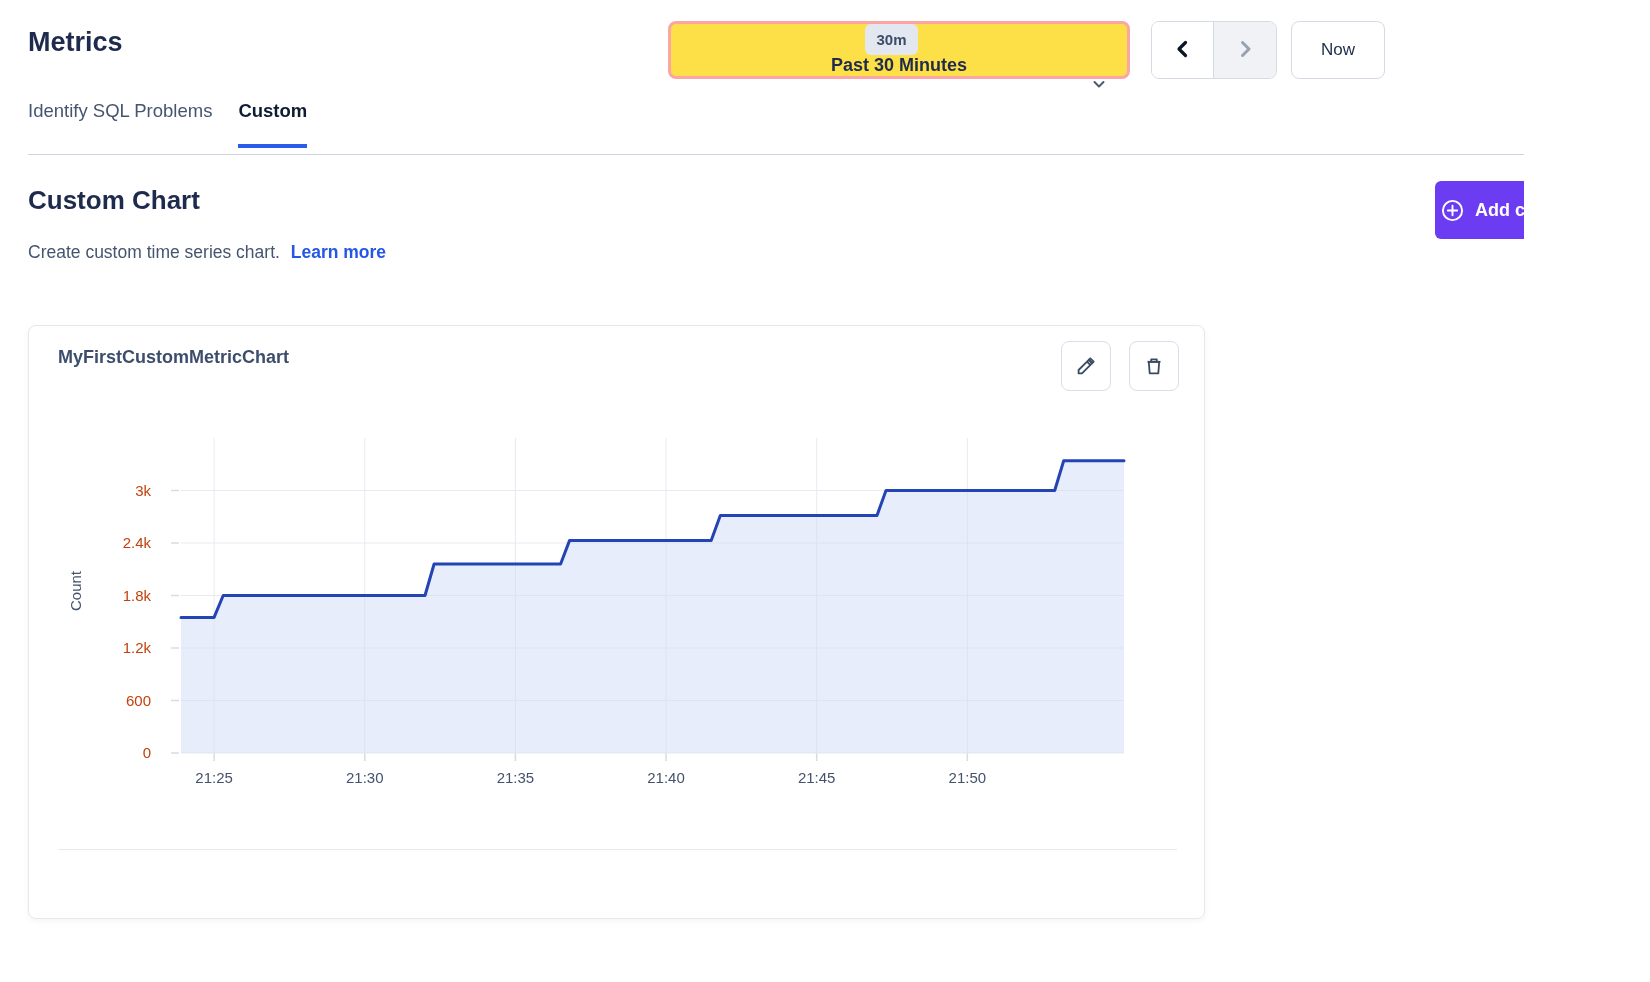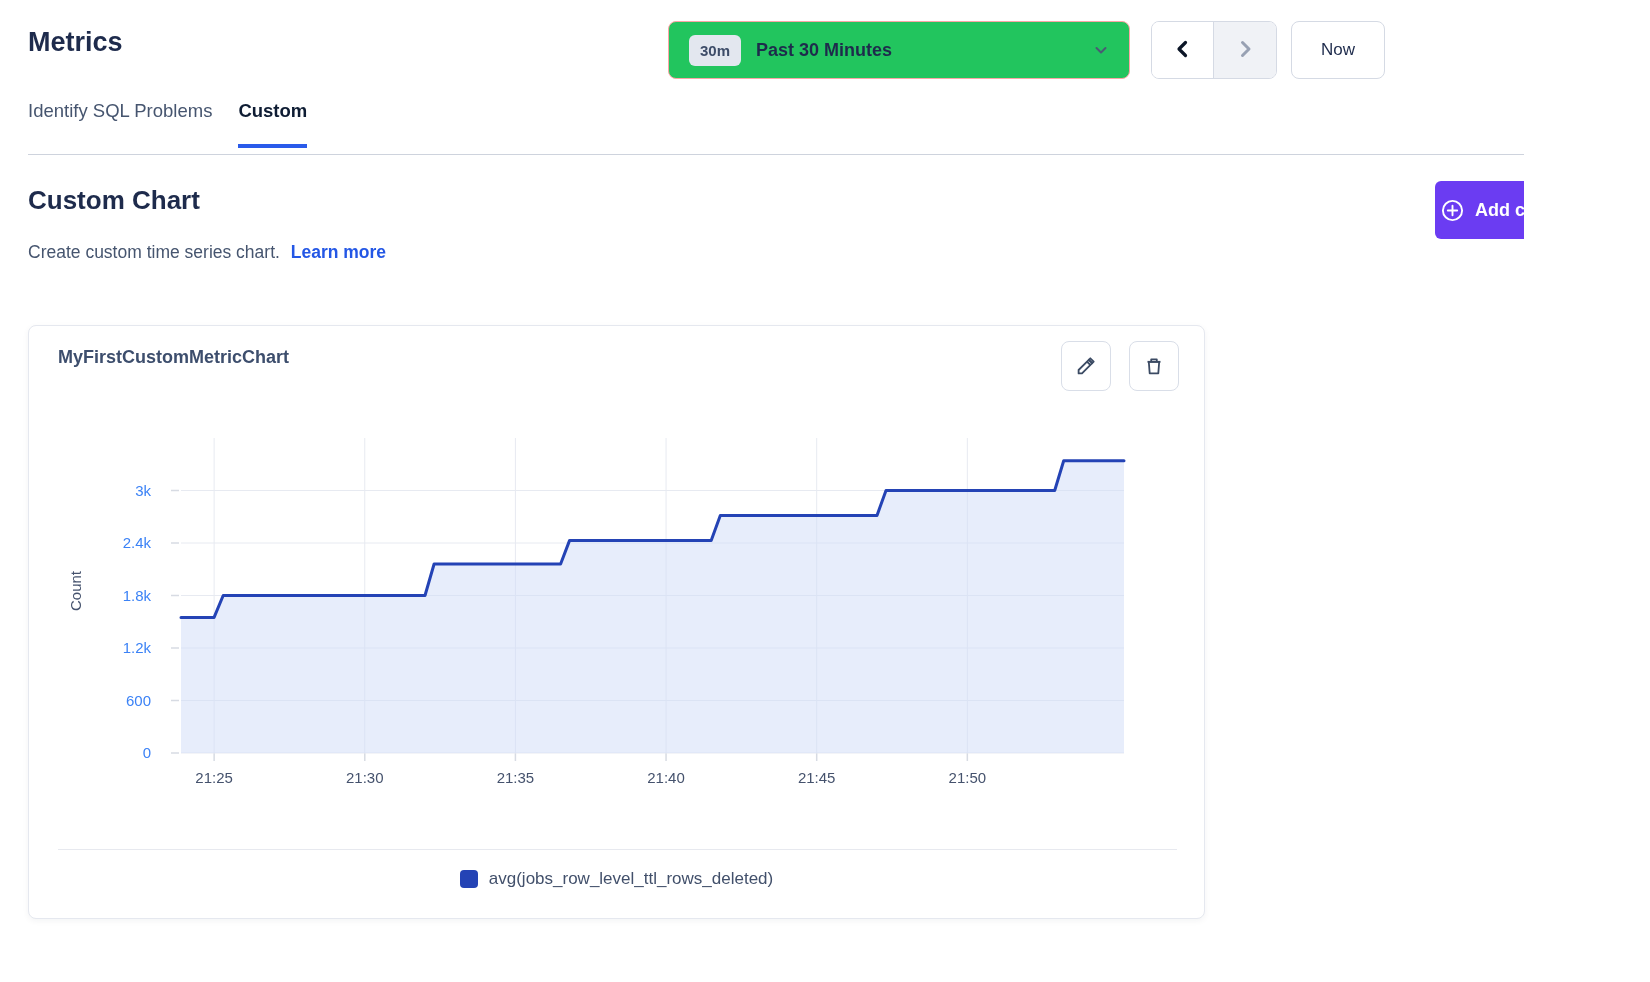--- a/index.html
+++ b/index.html
@@ -3,22 +3,22 @@
 <meta charset="utf-8">
 <style>
   html,body{margin:0;padding:0;background:#fff;}
   .page{position:relative;width:1524px;height:982px;background:#fff;overflow:hidden;
         font-family:"Liberation Sans","DejaVu Sans",sans-serif;color:#1e2b4c;}
 
   
   .page-title{position:absolute;left:28px;top:27px;margin:0;font-size:27px;font-weight:700;color:#1e2b4c;}
 
   .time-picker{position:absolute;left:668px;top:21px;width:462px;height:58px;box-sizing:border-box;
-               background:#22c55e;border:1px solid #fca5a5;border-radius:8px;display:flex;align-items:center;
-               padding:0 20px;cursor:pointer;}
+               background:#fde047;border:3px solid #fca5a5;border-radius:8px;display:flex;align-items:center;
+               padding:0 20px;cursor:pointer;flex-direction:column;}
   .tp-badge{background:#e3e7ef;color:#3d4c68;font-size:15px;font-weight:700;border-radius:6px;
             padding:8px 11px;margin-right:15px;line-height:1;}
   .tp-label{font-size:18px;font-weight:600;color:#1e2b4c;}
   .tp-caret{margin-left:auto;display:flex;align-items:center;color:#4a5a74;}
 
   .nav-arrows{position:absolute;left:1151px;top:21px;width:126px;height:58px;box-sizing:border-box;
               border:1px solid #d5dae4;border-radius:8px;display:flex;overflow:hidden;background:#fff;}
   .arrow-btn{flex:1 1 50%;border:none;background:#fff;display:flex;align-items:center;justify-content:center;
              cursor:pointer;padding:0;}
   .arrow-btn.prev{border-right:1px solid #d5dae4;color:#0b1526;}
@@ -46,21 +46,21 @@
   .card{position:absolute;left:28px;top:325px;width:1177px;height:594px;box-sizing:border-box;background:#fff;
         border:1px solid #e5e8ef;border-radius:8px;box-shadow:0 2px 6px rgba(20,30,60,.05);}
   .card-title{position:absolute;left:29px;top:21px;font-size:18px;font-weight:700;color:#3d4e6d;}
   .icon-btn{position:absolute;top:15px;width:50px;height:50px;box-sizing:border-box;background:#fff;
             border:1px solid #d9dee8;border-radius:8px;display:flex;align-items:center;justify-content:center;
             color:#3b4a63;cursor:pointer;}
   .icon-btn.edit{left:1032px;}
   .icon-btn.trash{left:1100px;}
 
   .chart-svg{position:absolute;left:130px;top:100px;}
-  .ytick{position:absolute;left:0;width:122px;text-align:right;font-size:15px;color:#3b82f6;}
+  .ytick{position:absolute;left:0;width:122px;text-align:right;font-size:15px;color:#c2410c;}
   .xtick{position:absolute;width:70px;text-align:center;font-size:15px;color:#45526d;}
   .ylabel{position:absolute;left:46px;top:265px;transform:translate(-50%,-50%) rotate(-90deg);
           font-size:15px;color:#45526d;white-space:nowrap;}
   .card-divider{position:absolute;left:29px;top:523px;width:1119px;height:1px;background:#e7e9ef;}
   .legend{position:absolute;left:0;top:543px;width:100%;display:flex;align-items:center;justify-content:center;gap:11px;}
   .legend-swatch{width:18px;height:18px;border-radius:4px;background:#2443b5;}
   .legend-label{font-size:17px;color:#42506b;}
 </style>
 </head>
 <body>
@@ -182,19 +182,15 @@
         <div class="xtick" style="left: 150.141px; top: 443px;">21:25</div>
         <div class="xtick" style="left: 300.78px; top: 443px;">21:30</div>
         <div class="xtick" style="left: 451.419px; top: 443px;">21:35</div>
         <div class="xtick" style="left: 602.058px; top: 443px;">21:40</div>
         <div class="xtick" style="left: 752.696px; top: 443px;">21:45</div>
         <div class="xtick" style="left: 903.335px; top: 443px;">21:50</div>
       </div>
     <div class="ylabel">Count</div>
 
     <div class="card-divider"></div>
-    <div class="legend">
-      <span class="legend-swatch" id="legend-swatch" style="background: rgb(36, 67, 181);"></span>
-      <span class="legend-label">avg(jobs_row_level_ttl_rows_deleted)</span>
-    </div>
   </section>
 
 </div>
 
 </body></html>

